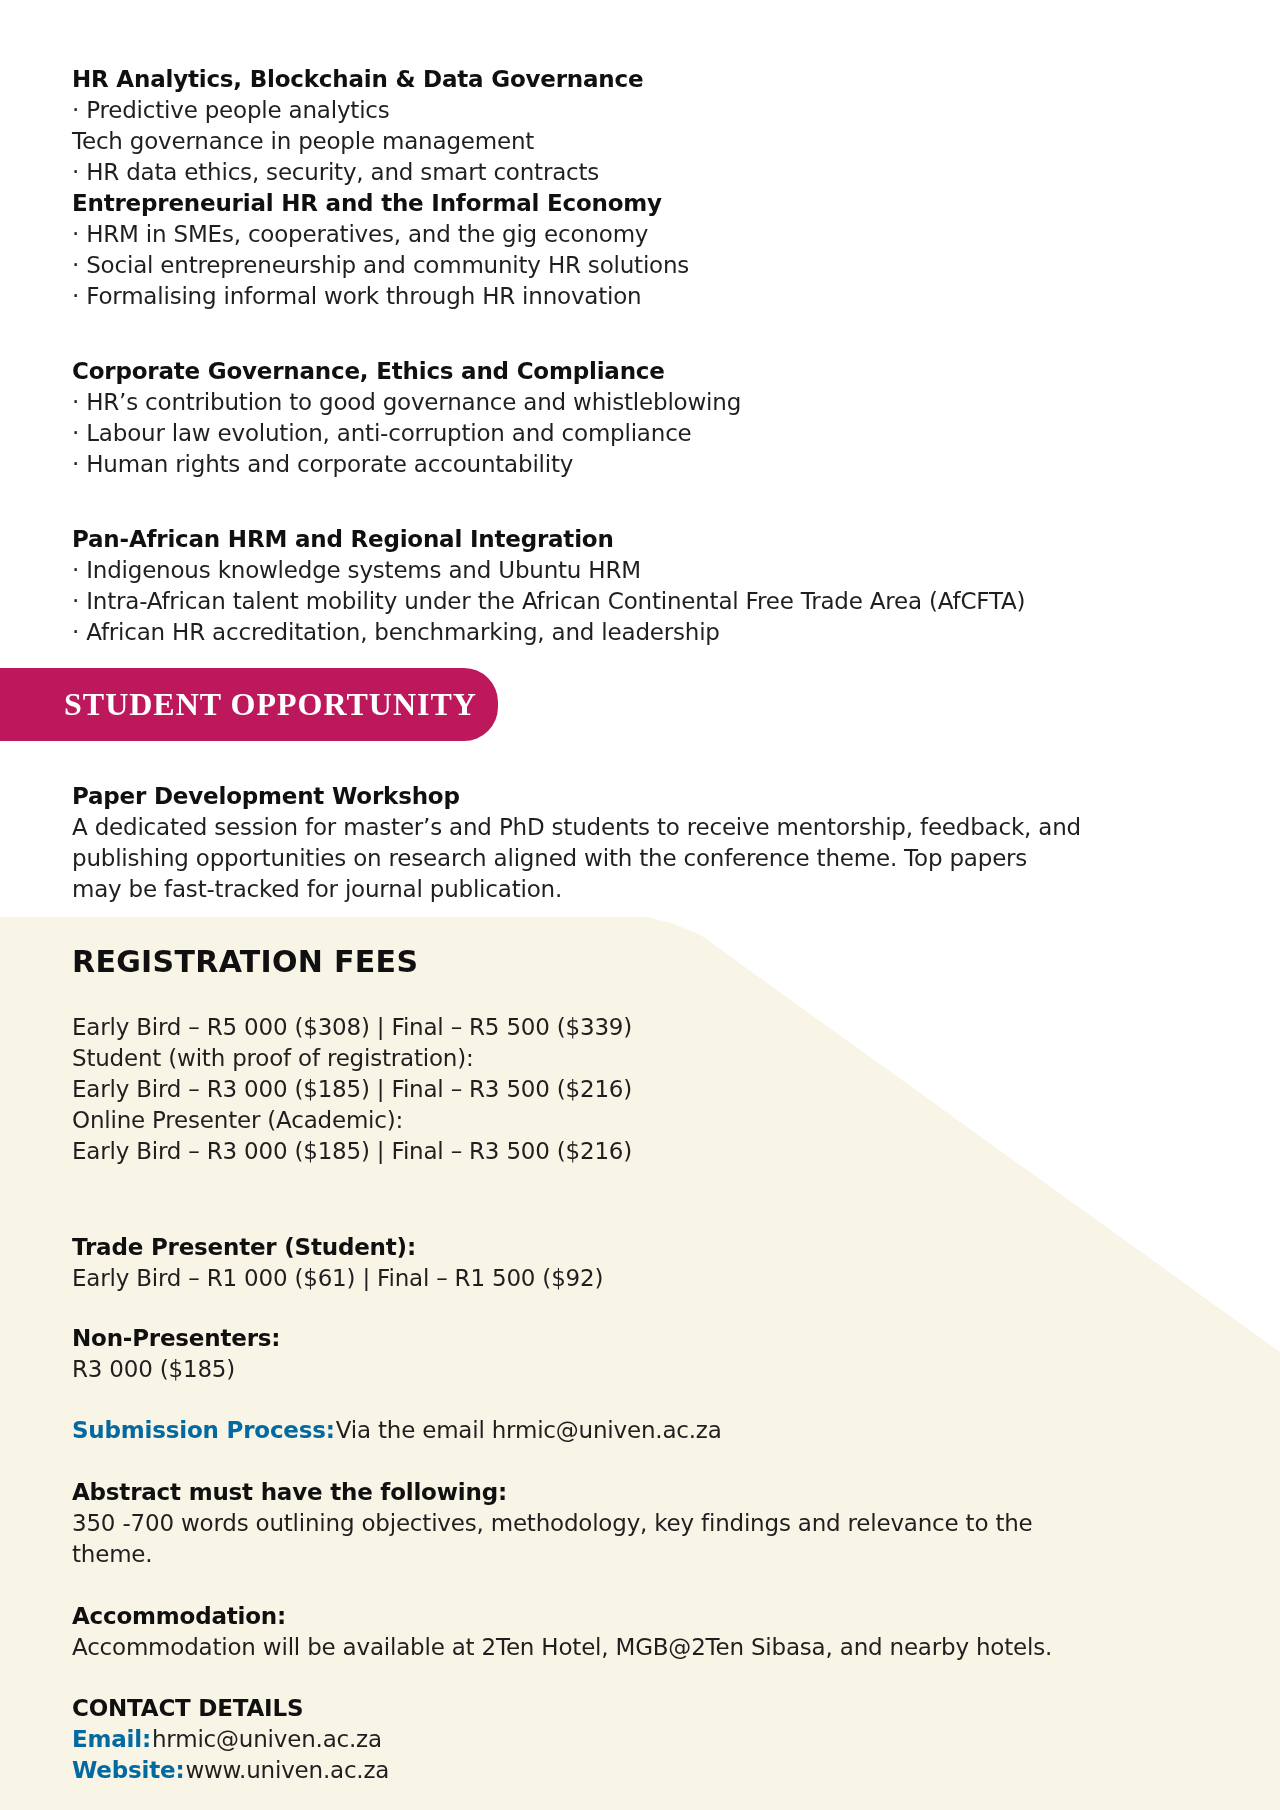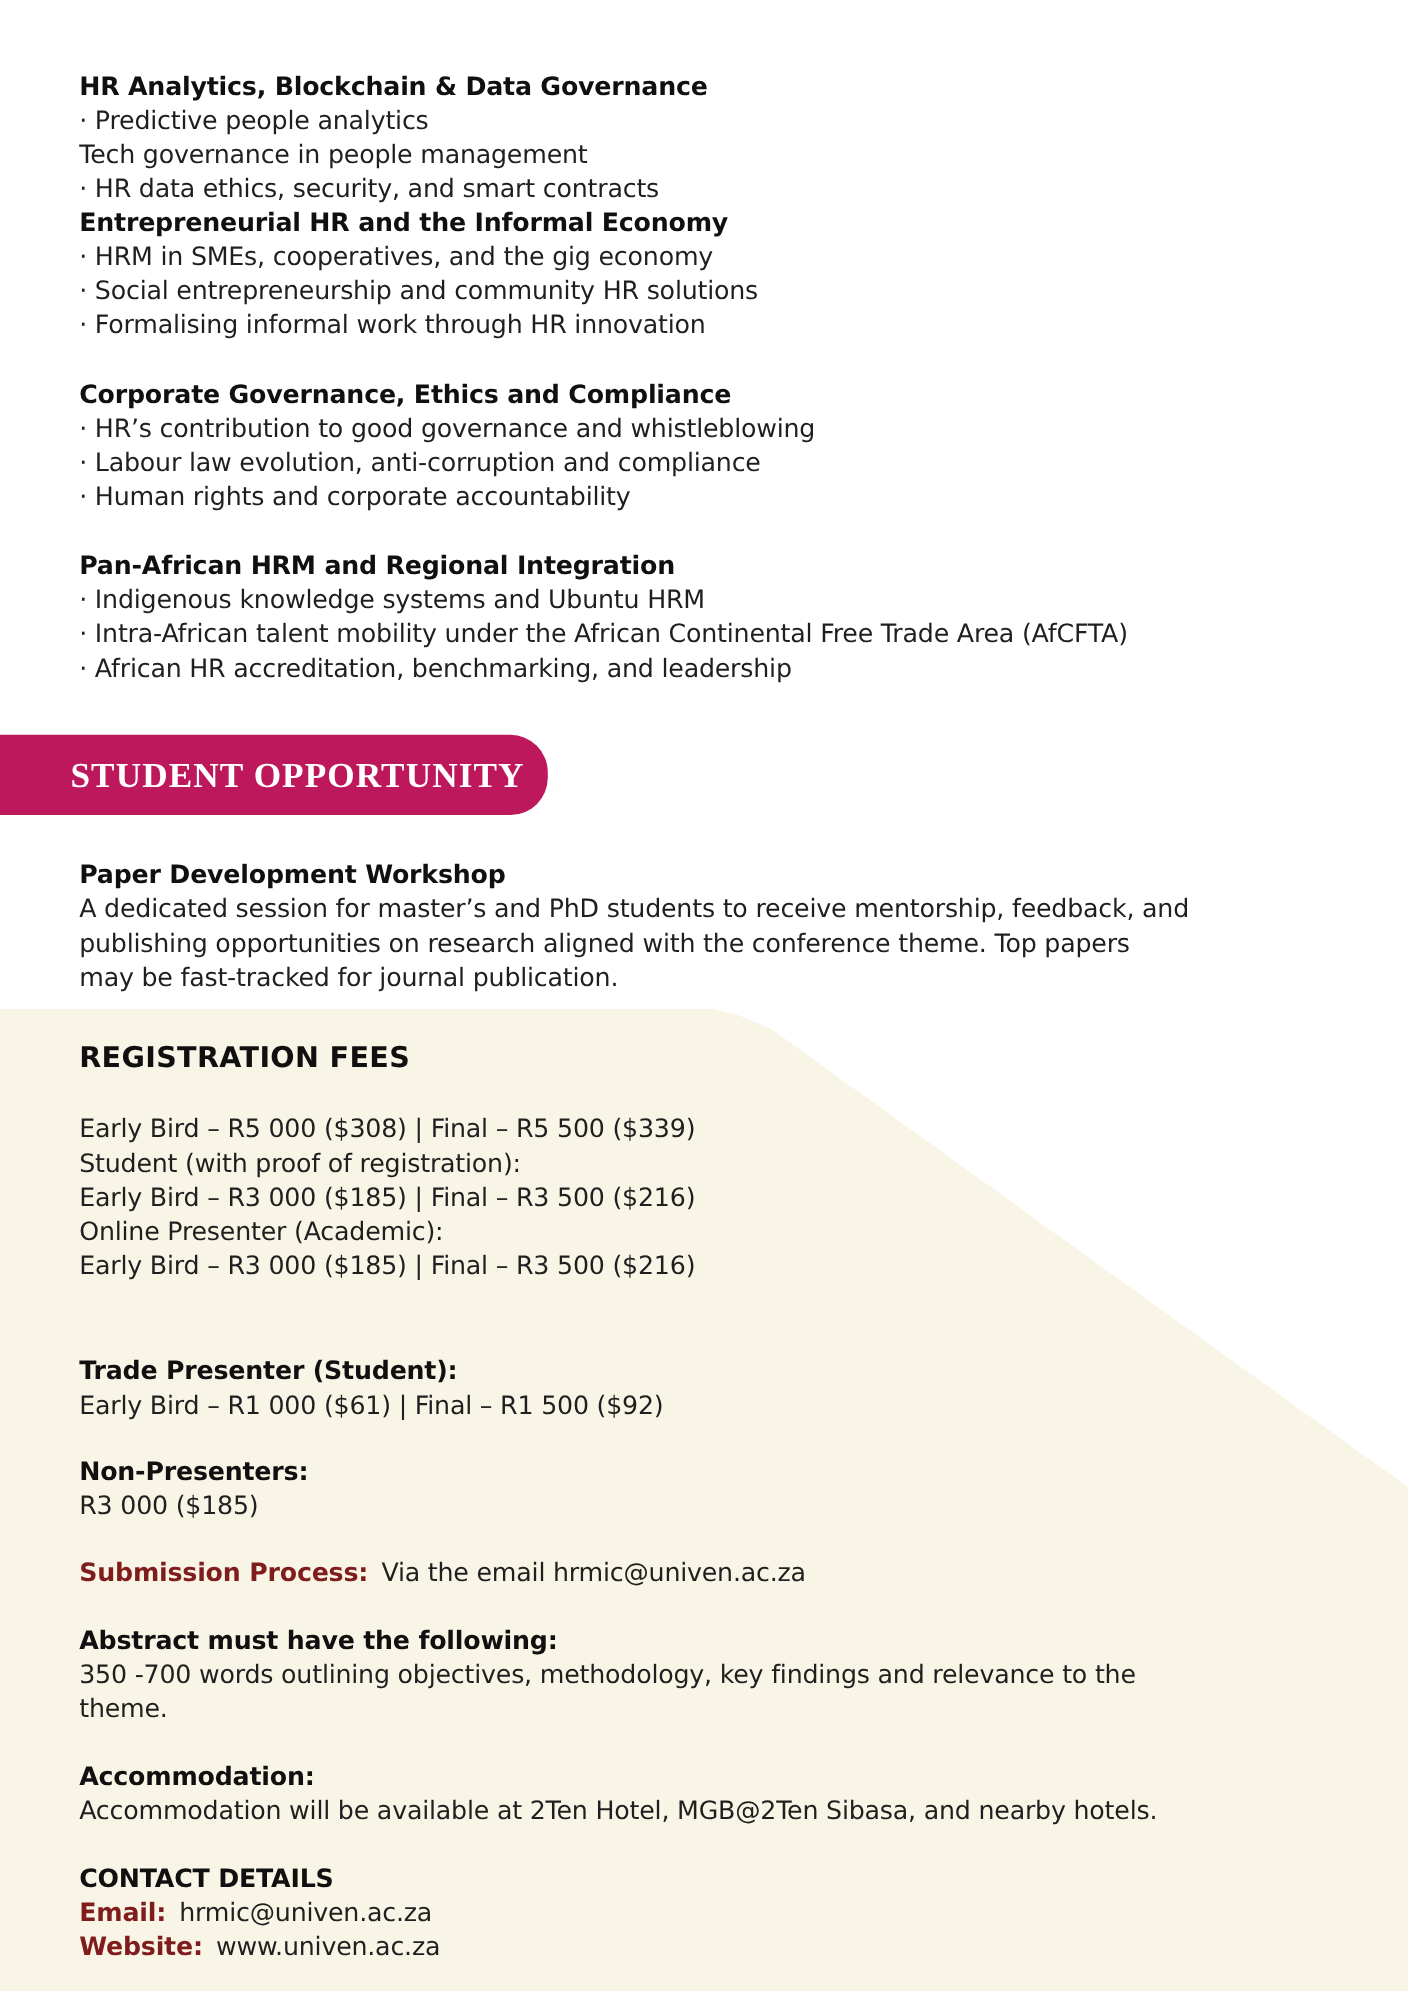--- a/index.html
+++ b/index.html
@@ -25,21 +25,21 @@
     clip-path: polygon(0 0, 50.6% 0, 52.5% 0.7%, 54.7% 2%, 100% 48.7%, 100% 100%, 0 100%);
   }
 
   .abs { position: absolute; left: 72px; }
 
   .bold { font-weight: 700; color: #101010; }
   .pre  { white-space: pre-line; }
 
   #topics { top: 64px; }
   .topic-group { margin: 0; }
-  .topic-group.gap-before { margin-top: 32px; }
+  .topic-group.gap-before { margin-top: 44px; }
 
   
   #banner {
     position: absolute;
     left: 0; top: 668px;
     width: 498px; height: 73px;
     background: #be185d;
     border-radius: 0 34px 34px 0;
   }
   #banner .banner-text {
@@ -51,36 +51,36 @@
     letter-spacing: 1px;
     color: #ffffff;
     padding-left: 64px;
     white-space: nowrap;
   }
 
   #workshop { top: 781px; }
 
   #reg-heading {
     top: 945px;
-    font-size: 26px;
+    font-size: 30px;
     line-height: 34px;
     font-weight: 700;
     color: #101010;
     letter-spacing: 0.3px;
   }
 
   #fees-academic       { top: 1012px; }
   #fees-online-student { top: 1232px; }
   #fees-non-presenters { top: 1323px; }
   #submission          { top: 1415px; }
   #abstract            { top: 1477px; }
   #accommodation       { top: 1601px; }
   #contact             { top: 1693px; }
 
-  .inline-label { font-weight: 700; color: #7f1d1d; margin-right: 12px; }
+  .inline-label { font-weight: 700; color: #0369a1; margin-right: 1px; }
 </style>
 </head>
 <body>
 
 <div class="page">
 
   <div class="cream-panel"></div>
 
   <div id="topics" class="abs">
     <div class="topic-group">

